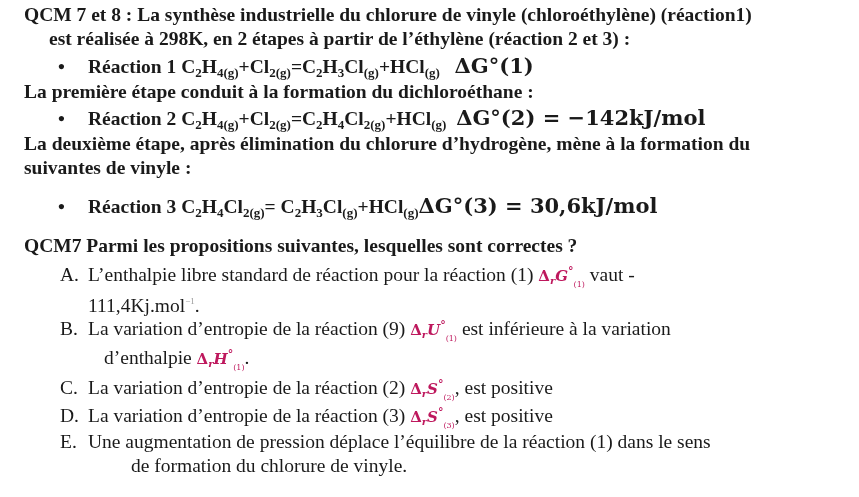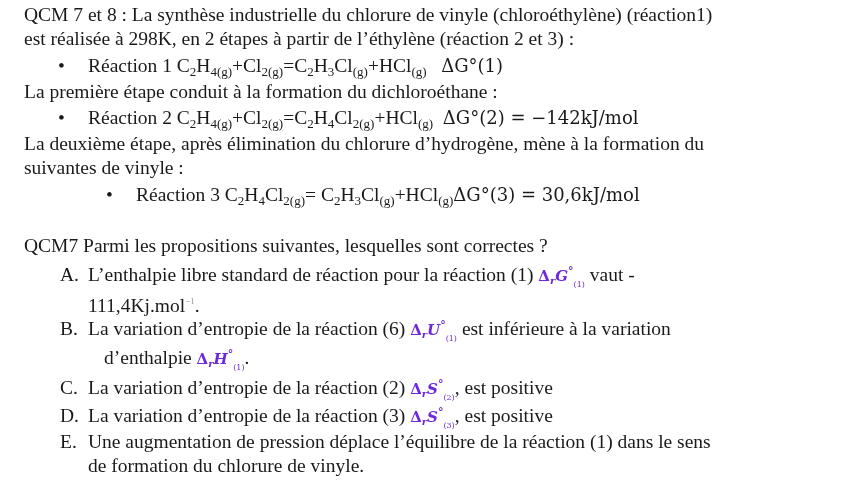--- a/index.html
+++ b/index.html
@@ -1,87 +1,87 @@
 <!DOCTYPE html>
 <html><head>
 <meta charset="utf-8">
 <style>
   html, body { margin:0; padding:0; background:#ffffff; }
   body { width:859px; height:497px; overflow:hidden; position:relative;
          font-family:"DejaVu Serif","Liberation Serif",serif; color:#1a1a1a; }
   .line { position:absolute; left:24px; font-family:"Liberation Serif","DejaVu Serif",serif;
-          font-size:19.5px; white-space:nowrap; line-height:24px; }
+          font-size:19.5px; white-space:nowrap; line-height:24px;font-weight:bold; }
   .bullet-line { left:58px; }
   .bullet-line .dot { display:inline-block; width:30px; }
   .sub { font-size:13px; vertical-align:-4px; line-height:0; }
-  .math { font-family:"DejaVu Serif","Liberation Serif",serif; font-size:18px; }
+  .math { font-family:"DejaVu Serif","Liberation Serif",serif; font-size:21px; }
   .opt { position:absolute; left:60px; font-family:"Liberation Serif",serif; font-size:19.5px;
          white-space:nowrap; line-height:24px; }
   .opt .letter { display:inline-block; width:28px; }
   .cont { position:absolute; left:88px; font-family:"Liberation Serif",serif; font-size:19.5px;
           white-space:nowrap; line-height:24px; }
-  .sym { color:#6d28d9; font-family:"DejaVu Serif",serif; font-size:15px; font-weight:bold; }
+  .sym { color:#be185d; font-family:"DejaVu Serif",serif; font-size:15px; font-weight:bold; }
   .sym i { font-style:italic; }
   .sym .r { font-size:10px; font-style:italic; vertical-align:-3px; }
   .sym .deg { font-size:11px; vertical-align:6px; }
   .sym .idx { font-size:8px; vertical-align:-6px; font-weight:normal; }
   .supm { font-size:9px; color:#999; vertical-align:8px; }
 </style>
 </head>
 <body>
 
 <div>
 
   <div class="line" style="top:3px;">QCM 7 et 8 : La synthèse industrielle du chlorure de vinyle (chloroéthylène) (réaction1)</div>
-  <div class="line" style="top:27px;">est réalisée à 298K, en 2 étapes à partir de l’éthylène (réaction 2 et 3) :</div>
+  <div class="line" style="top:27px;margin-left:25px;">est réalisée à 298K, en 2 étapes à partir de l’éthylène (réaction 2 et 3) :</div>
 
   <div class="line bullet-line" style="top:54px;">
     <span class="dot">•</span><span>Réaction 1</span>
     <span><span>C</span><span class="sub">2</span><span>H</span><span class="sub">4(g)</span><span>+Cl</span><span class="sub">2(g)</span><span>=C</span><span class="sub">2</span><span>H</span><span class="sub">3</span><span>Cl</span><span class="sub">(g)</span><span>+HCl</span><span class="sub">(g)</span></span>
     &nbsp;&nbsp;<span class="math">ΔG°(1)</span>
   </div>
 
   <div class="line" style="top:80px;text-align:center;">La première étape conduit à la formation du dichloroéthane :</div>
 
   <div class="line bullet-line" style="top:106px;">
     <span class="dot">•</span><span>Réaction 2</span>
     <span><span>C</span><span class="sub">2</span><span>H</span><span class="sub">4(g)</span><span>+Cl</span><span class="sub">2(g)</span><span>=C</span><span class="sub">2</span><span>H</span><span class="sub">4</span><span>Cl</span><span class="sub">2(g)</span><span>+HCl</span><span class="sub">(g)</span></span>
     &nbsp;<span class="math">ΔG°(2) = −142kJ/mol</span>
   </div>
 
   <div class="line" style="top:132px;">La deuxième étape, après élimination du chlorure d’hydrogène, mène à la formation du</div>
   <div class="line" style="top:156px;">suivantes de vinyle :</div>
 
-  <div class="line bullet-line" style="top:183px;margin-left:48px;">
+  <div class="line bullet-line" style="top:194px;">
     <span class="dot">•</span><span>Réaction 3</span>
     <span><span>C</span><span class="sub">2</span><span>H</span><span class="sub">4</span><span>Cl</span><span class="sub">2(g)</span><span>= C</span><span class="sub">2</span><span>H</span><span class="sub">3</span><span>Cl</span><span class="sub">(g)</span><span>+HCl</span><span class="sub">(g)</span></span><span class="math">ΔG°(3) = 30,6kJ/mol</span>
   </div>
 
   <div class="line" style="top:234px;">QCM7 Parmi les propositions suivantes, lesquelles sont correctes ?</div>
 
   <div class="opt" style="top:260px;">
     <span class="letter">A.</span><span>L’enthalpie libre standard de réaction pour la réaction (1) </span><span class="sym"><span>Δ</span><span class="r">r</span><i>G</i><span class="deg">°</span><span class="idx">(1)</span></span><span> vaut -</span>
   </div>
   <div class="cont" style="top:289px;">
     <span>111,4Kj.mol</span><span class="supm">−1</span><span>.</span>
   </div>
 
   <div class="opt" style="top:314px;">
-    <span class="letter">B.</span><span>La variation d’entropie de la réaction (6) </span><span class="sym"><span>Δ</span><span class="r">r</span><i>U</i><span class="deg">°</span><span class="idx">(1)</span></span><span> est inférieure à la variation</span>
+    <span class="letter">B.</span><span>La variation d’entropie de la réaction (9) </span><span class="sym"><span>Δ</span><span class="r">r</span><i>U</i><span class="deg">°</span><span class="idx">(1)</span></span><span> est inférieure à la variation</span>
   </div>
   <div class="cont" style="top:343px;margin-left:16px;">
     <span>d’enthalpie </span><span class="sym"><span>Δ</span><span class="r">r</span><i>H</i><span class="deg">°</span><span class="idx">(1)</span></span><span>.</span>
   </div>
 
   <div class="opt" style="top:373px;">
     <span class="letter">C.</span><span>La variation d’entropie de la réaction (2) </span><span class="sym"><span>Δ</span><span class="r">r</span><i>S</i><span class="deg">°</span><span class="idx">(2)</span></span><span>, est positive</span>
   </div>
 
   <div class="opt" style="top:401px;">
     <span class="letter">D.</span><span>La variation d’entropie de la réaction (3) </span><span class="sym"><span>Δ</span><span class="r">r</span><i>S</i><span class="deg">°</span><span class="idx">(3)</span></span><span>, est positive</span>
   </div>
 
   <div class="opt" style="top:430px;">
     <span class="letter">E.</span><span>Une augmentation de pression déplace l’équilibre de la réaction (1) dans le sens</span>
   </div>
-  <div class="cont" style="top:454px;">de formation du chlorure de vinyle.</div>
+  <div class="cont" style="top:454px;margin-left:43px;">de formation du chlorure de vinyle.</div>
 
 </div>
 
 </body></html>

